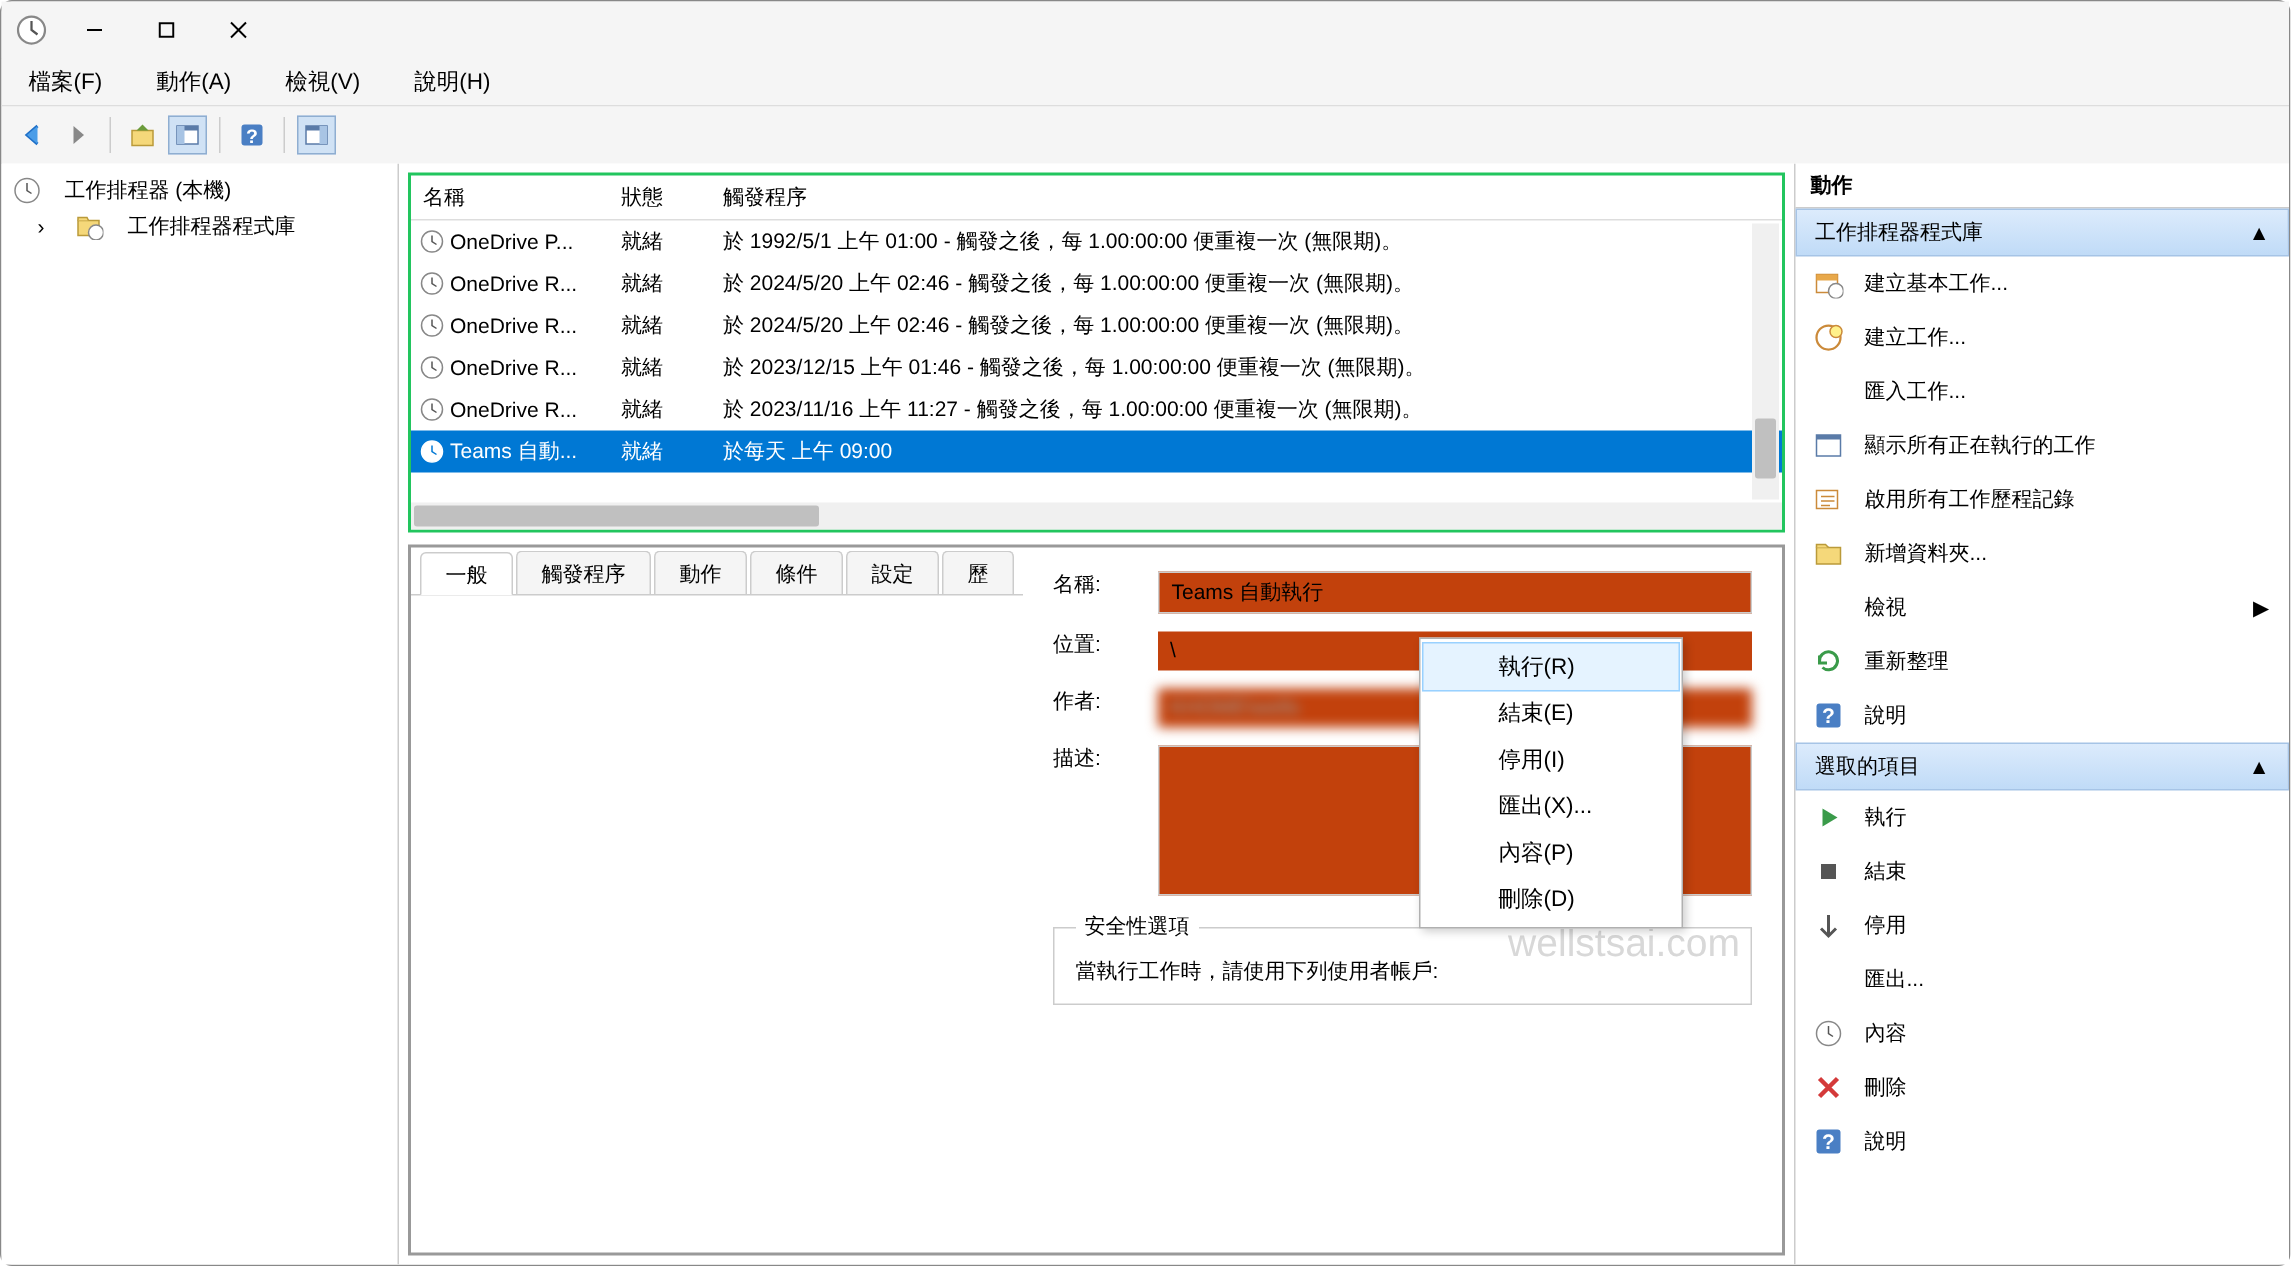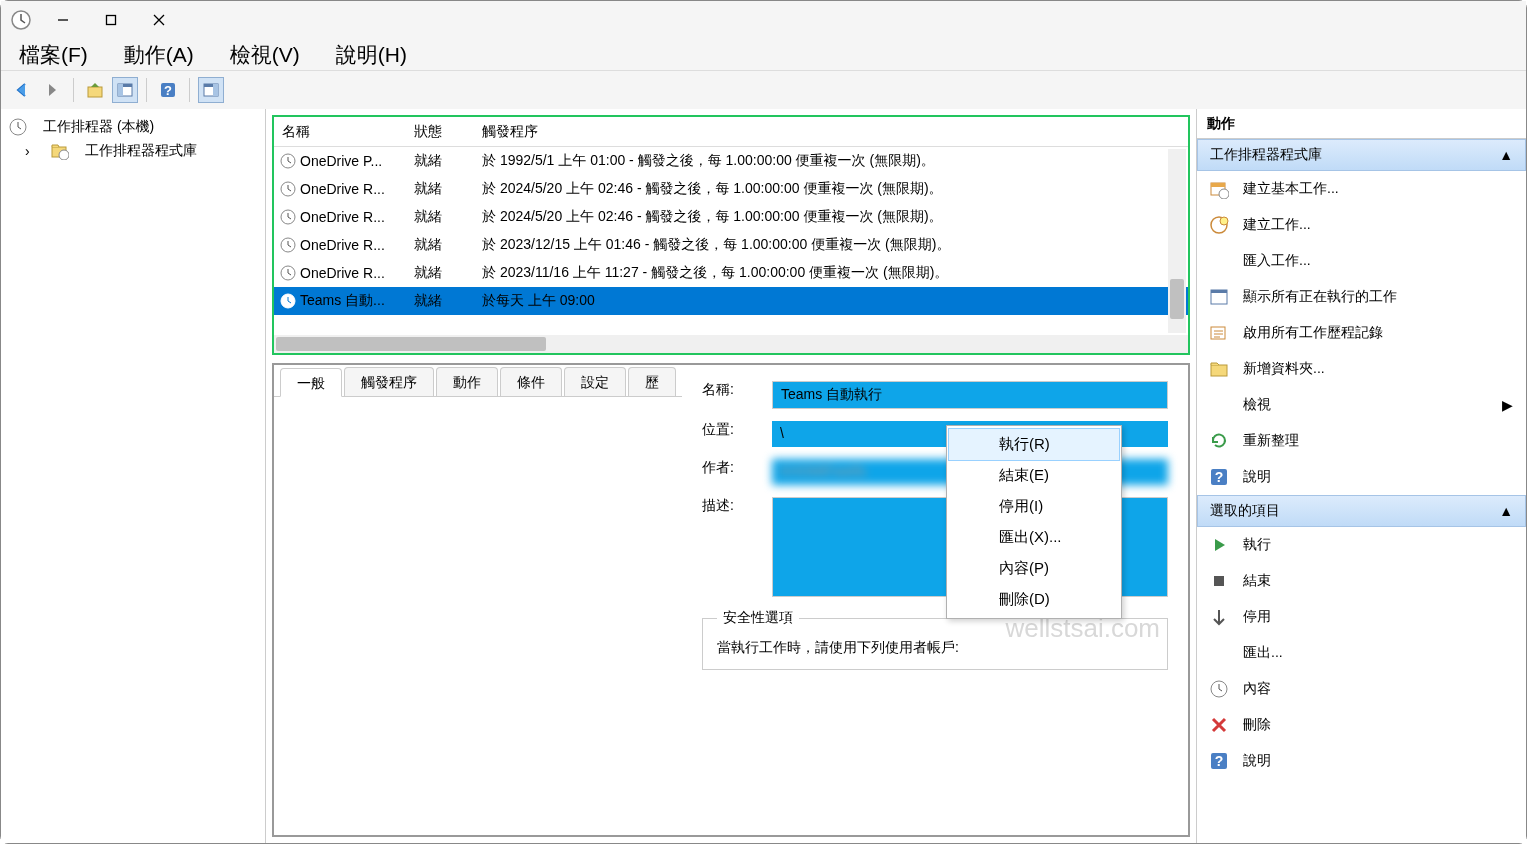--- a/index.html
+++ b/index.html
@@ -4,54 +4,54 @@
 <style>
 * { margin: 0; padding: 0; box-sizing: border-box; font-family: "Microsoft JhengHei", "Segoe UI", sans-serif; }
 body { background: #fff; font-size: 14px; overflow: hidden; }
 .window { width: 1527px; height: 844px; border: 1px solid #888; border-radius: 8px; display: flex; flex-direction: column; background: #f5f5f5; }
 .titlebar { height: 38px; display: flex; align-items: center; padding: 0 10px; background: #f5f5f5; }
 .titlebar-icon { width: 20px; height: 20px; margin-right: 8px; }
 .titlebar-title { flex: 1; font-size: 16px; }
 .titlebar-controls { display: flex; gap: 0; }
 .titlebar-btn { width: 48px; height: 32px; display: flex; align-items: center; justify-content: center; cursor: pointer; }
 .menubar { height: 32px; display: flex; align-items: center; padding: 0 12px; gap: 24px; background: #f5f5f5; border-bottom: 1px solid #ddd; }
-.menu-item { padding: 4px 6px; cursor: pointer; font-size: 21px; }
+.menu-item { padding: 4px 6px; cursor: pointer; font-size: 15px; }
 .toolbar { height: 38px; display: flex; align-items: center; padding: 0 8px; gap: 4px; background: #f5f5f5; }
 .toolbar-btn { width: 26px; height: 26px; display: flex; align-items: center; justify-content: center; cursor: pointer; border: 1px solid transparent; }
 .toolbar-btn.active { border: 1px solid #8faed1; background: #d0e2f5; }
 .toolbar-sep { width: 1px; height: 24px; background: #ccc; margin: 0 4px; }
 .main { flex: 1; display: flex; background: #fff; overflow: hidden; }
 .tree-pane { width: 265px; border-right: 1px solid #ccc; padding: 6px 4px; background: #fff; }
 .tree-item { display: flex; align-items: center; padding: 3px 4px; cursor: pointer; gap: 16px; }
 .tree-item.child { padding-left: 20px; }
 .tree-icon { width: 18px; height: 18px; flex-shrink: 0; }
 .center-pane { flex: 1; display: flex; flex-direction: column; padding: 6px; gap: 8px; background: #fff; overflow: hidden; position: relative; }
 .task-list { border: 2px solid #22c55e; background: #fff; display: flex; flex-direction: column; height: 240px; position: relative; }
 .task-header { display: flex; border-bottom: 1px solid #ddd; height: 30px; align-items: center; }
 .th-name { width: 140px; padding-left: 8px; }
 .th-status { width: 68px; }
 .th-trigger { flex: 1; }
 .task-rows { flex: 1; overflow: hidden; }
 .task-row { display: flex; align-items: center; height: 28px; }
-.task-row.selected { background: #0078d4; color: #000000; }
+.task-row.selected { background: #0078d4; color: #ffffff; }
 .task-row .tc-name { width: 140px; padding-left: 6px; display: flex; align-items: center; gap: 4px; overflow: hidden; white-space: nowrap; }
 .task-row .tc-status { width: 68px; }
 .task-row .tc-trigger { flex: 1; white-space: nowrap; overflow: hidden; }
 .hscroll { height: 18px; background: #f0f0f0; position: relative; }
 .hscroll-thumb { position: absolute; height: 14px; top: 2px; left: 2px; width: 270px; background: #c0c0c0; border-radius: 2px; }
 .vscroll { position: absolute; right: 2px; top: 32px; bottom: 20px; width: 18px; background: #f0f0f0; }
 .vscroll-thumb { position: absolute; width: 14px; left: 2px; top: 130px; height: 40px; background: #c0c0c0; border-radius: 2px; }
 .detail-pane { flex: 1; border: 2px solid #999; background: #fff; display: flex; flex-direction: row; overflow: hidden; }
 .tabs { display: flex; height: 32px; border-bottom: 1px solid #ccc; padding: 2px 6px 0 6px; gap: 2px; }
 .tab { padding: 6px 16px; border: 1px solid #ccc; border-bottom: none; background: #f5f5f5; cursor: pointer; font-size: 14px; border-radius: 4px 4px 0 0; }
 .tab.active { background: #fff; border-bottom: 1px solid #fff; position: relative; top: 1px; }
 .detail-body { flex: 1; padding: 16px 20px; overflow: hidden; }
 .detail-row { display: flex; margin-bottom: 12px; align-items: flex-start; }
 .detail-label { width: 70px; }
-.detail-value { flex: 1; border: 1px solid #ccc; padding: 4px 8px; min-height: 26px; background: #0ea5e9; }
+.detail-value { flex: 1; border: 1px solid #ccc; padding: 4px 8px; min-height: 26px; background: #c2410c; }
 .detail-value.multi { min-height: 100px; }
 .detail-value.blurred { filter: blur(4px); color: #999; }
 .fieldset { border: 1px solid #ccc; padding: 12px 14px; margin-top: 8px; }
 .fieldset-legend { padding: 0 6px; font-size: 14px; }
 .actions-pane { width: 330px; border-left: 1px solid #ccc; background: #fff; display: flex; flex-direction: column; }
 .actions-header { height: 30px; padding: 6px 10px; font-weight: bold; border-bottom: 1px solid #ccc; }
 .action-group-title { background: linear-gradient(#dcebfc, #c0dbf7); padding: 6px 12px; display: flex; justify-content: space-between; align-items: center; border: 1px solid #a6c4e6; cursor: pointer; }
 .action-item { display: flex; align-items: center; padding: 8px 12px; gap: 14px; cursor: pointer; }
 .action-item .aicon { width: 20px; height: 20px; flex-shrink: 0; display: flex; align-items: center; justify-content: center; }
 .action-item .alabel { flex: 1; }

